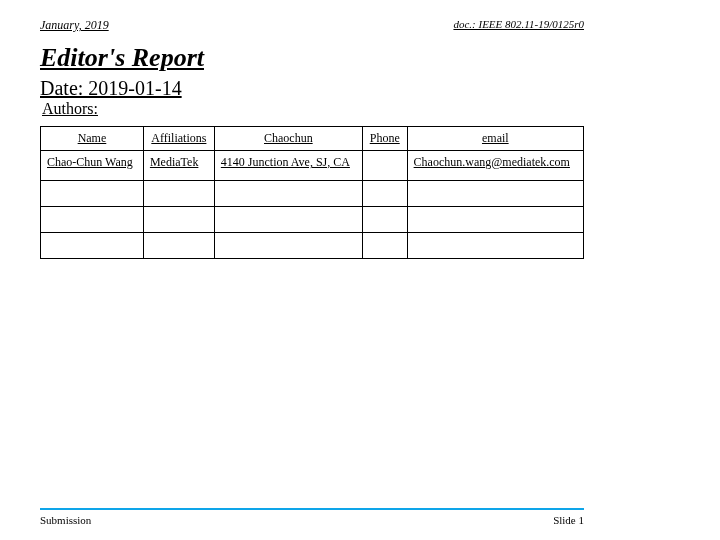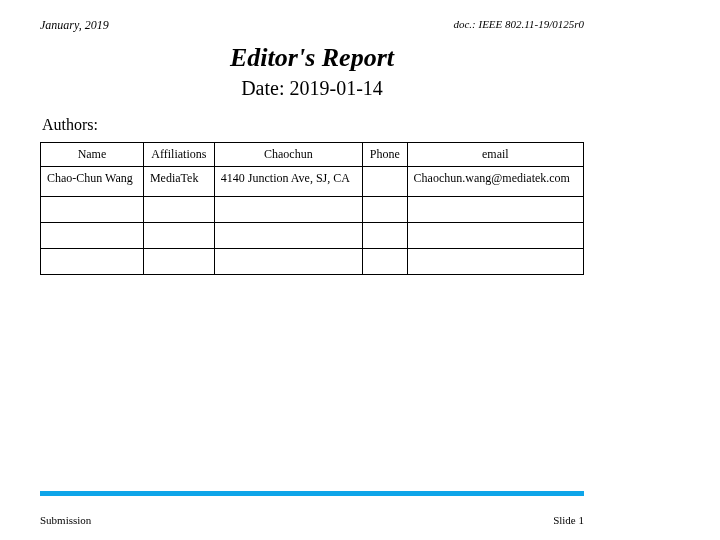--- a/index.html
+++ b/index.html
@@ -13,20 +13,21 @@
       color: #000000;
       position: relative;
       overflow: hidden;
     }
 
     .page {
       width: 624px;
       height: 540px;
       padding: 18px 40px 18px 40px;
       position: relative;
+      text-decoration: underline;
     }
 
     
     .header-row {
       display: flex;
       justify-content: space-between;
       align-items: flex-start;
       margin-bottom: 10px;
     }
 
@@ -35,22 +36,20 @@
       font-style: italic;
     }
 
     .header-right {
       font-size: 11px;
       font-style: italic;
     }
 
     
     .title-section {
-      text-align: center;
-      margin-bottom: 16px;
     }
 
     .main-title {
       font-size: 26px;
       font-weight: bold;
       font-style: italic;
       margin-bottom: 4px;
     }
 
     .subtitle {
@@ -96,22 +95,22 @@
     
     .footer {
       position: absolute;
       bottom: 14px;
       left: 40px;
       right: 40px;
       display: flex;
       justify-content: space-between;
       align-items: flex-end;
       font-size: 11px;
-      border-top: 5px solid #0ea5e9;
-      padding-top: 18px;
+      border-top: 2px solid #0ea5e9;
+      padding-top: 4px;
     }
 
     .footer-left { }
     .footer-center { text-align: center; }
     .footer-right { text-align: right; }
   </style>
 </head>
 <body>
 
 <div class="page">

